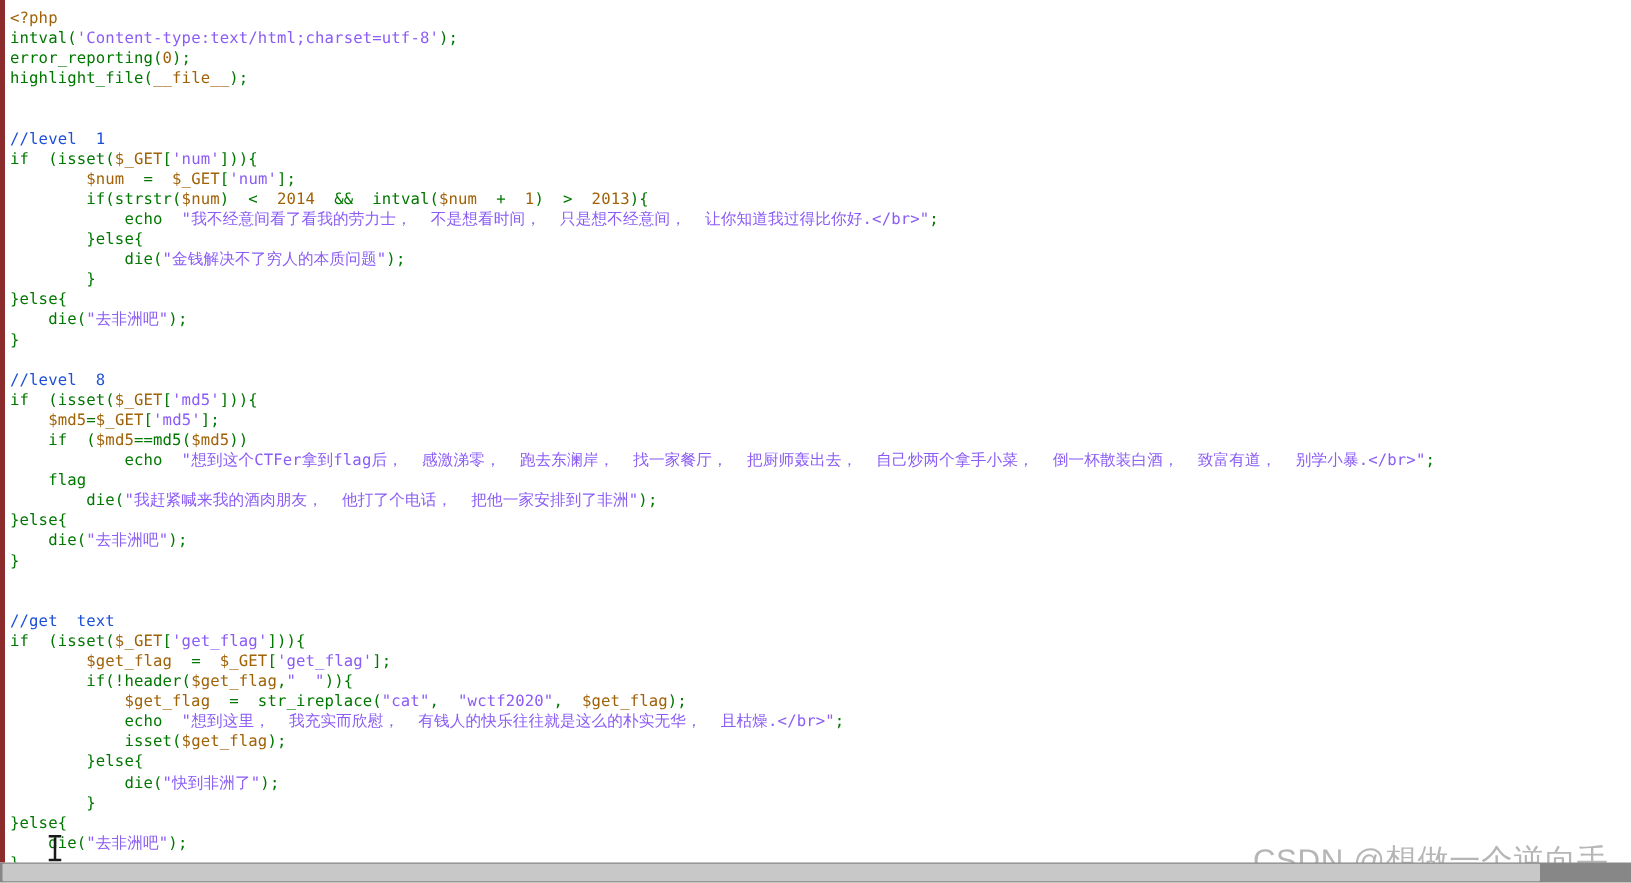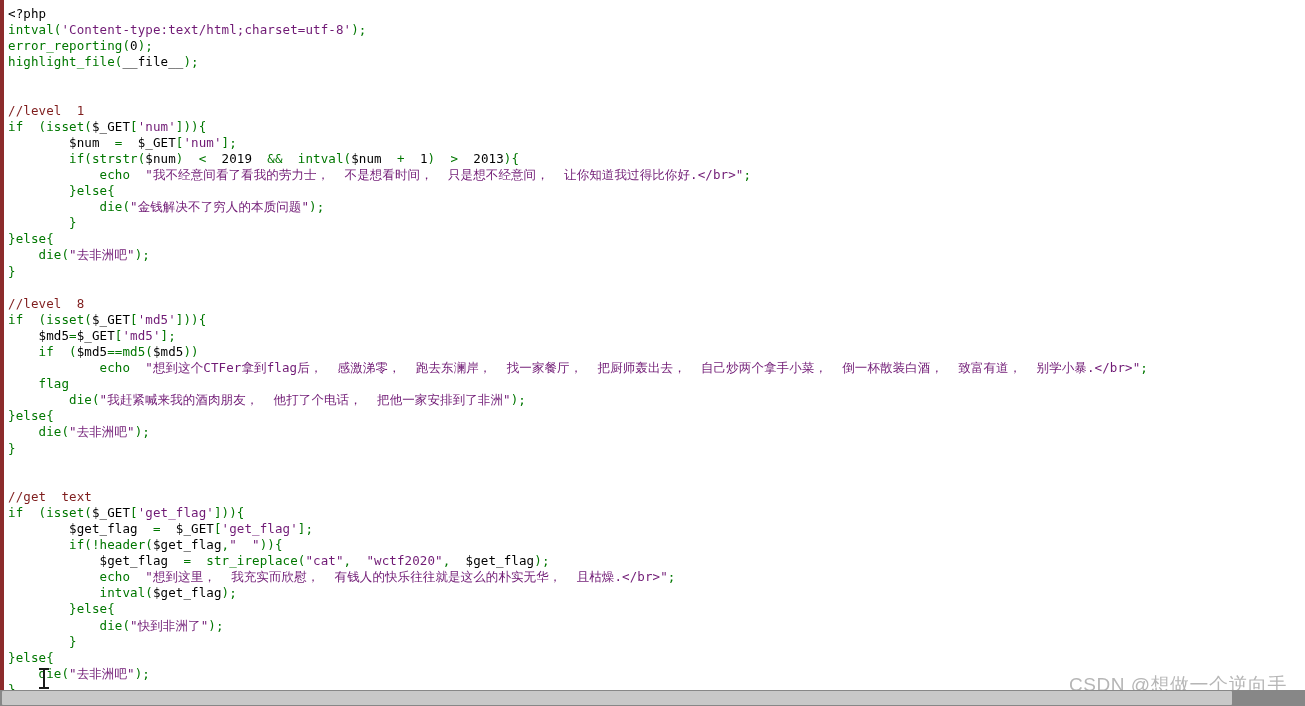--- a/index.html
+++ b/index.html
@@ -34,23 +34,23 @@
     font-family: "DejaVu Sans Mono", "Liberation Mono", monospace;
     font-size: 12.5px;
     line-height: 16.1px;
     letter-spacing: 0.1px;
     white-space: pre;
     color: #000000;
   }
 
   
   .kw   { color: #007700; }  
-  .var  { color: #000000; }  
-  .str  { color: #701a75; }  
-  .cmt  { color: #7f1d1d; margin-top: 20px; }  
+  .var  { color: #a16207; }  
+  .str  { color: #8b5cf6; }  
+  .cmt  { color: #1d4ed8; margin-top: 20px; }  
   .out  { color: #000000; }  
 
   
   pre.code span { -webkit-font-smoothing: antialiased; }
 
   
   #mouse-cursor {
     position: absolute;
     left: 39px;
     top: 668px;
@@ -76,21 +76,21 @@
   }
   #mouse-cursor .serif-top { top: 0; }
   #mouse-cursor .serif-bot { top: 19px; }
 
   
   #watermark {
     position: absolute;
     right: 18px;
     top: 672px;
     font-family: "Liberation Sans", "DejaVu Sans", sans-serif;
-    font-size: 19px;
+    font-size: 25px;
     color: #b6b6b6;
     letter-spacing: 0.5px;
     white-space: nowrap;
   }
 
   
   #scrollbar-track {
     position: absolute;
     left: 0;
     top: 690px;
@@ -114,21 +114,21 @@
 <div id="code-block">
   <pre class="code" id="code-pre"><span><span class="var">&lt;?php</span></span>
 <span><span class="kw">intval</span><span class="kw">(</span><span class="str">'Content-type:text/html;charset=utf-8'</span><span class="kw">);</span></span>
 <span><span class="kw">error_reporting</span><span class="kw">(</span><span class="var">0</span><span class="kw">);</span></span>
 <span><span class="kw">highlight_file</span><span class="kw">(</span><span class="var">__file__</span><span class="kw">);</span></span>
 <span></span>
 <span></span>
 <span><span class="cmt">//level  1</span></span>
 <span><span class="kw">if  (isset(</span><span class="var">$_GET</span><span class="kw">[</span><span class="str">'num'</span><span class="kw">])){</span></span>
 <span><span class="out">        </span><span class="var">$num</span><span class="kw">  =  </span><span class="var">$_GET</span><span class="kw">[</span><span class="str">'num'</span><span class="kw">];</span></span>
-<span><span class="out">        </span><span class="kw">if(strstr(</span><span class="var">$num</span><span class="kw">)  &lt;  </span><span class="var">2019</span><span class="kw">  &amp;&amp;  intval(</span><span class="var">$num</span><span class="kw">  +  </span><span class="var">1</span><span class="kw">)  &gt;  </span><span class="var">2013</span><span class="kw">){</span></span>
+<span><span class="out">        </span><span class="kw">if(strstr(</span><span class="var">$num</span><span class="kw">)  &lt;  </span><span class="var">2014</span><span class="kw">  &amp;&amp;  intval(</span><span class="var">$num</span><span class="kw">  +  </span><span class="var">1</span><span class="kw">)  &gt;  </span><span class="var">2013</span><span class="kw">){</span></span>
 <span><span class="out">            </span><span class="kw">echo  </span><span class="str">"我不经意间看了看我的劳力士，  不是想看时间，  只是想不经意间，  让你知道我过得比你好.&lt;/br&gt;"</span><span class="kw">;</span></span>
 <span><span class="out">        </span><span class="kw">}else{</span></span>
 <span><span class="out">            </span><span class="kw">die(</span><span class="str">"金钱解决不了穷人的本质问题"</span><span class="kw">);</span></span>
 <span><span class="out">        </span><span class="kw">}</span></span>
 <span><span class="kw">}else{</span></span>
 <span><span class="out">    </span><span class="kw">die(</span><span class="str">"去非洲吧"</span><span class="kw">);</span></span>
 <span><span class="kw">}</span></span>
 <span></span>
 <span><span class="cmt">//level  8</span></span>
 <span><span class="kw">if  (isset(</span><span class="var">$_GET</span><span class="kw">[</span><span class="str">'md5'</span><span class="kw">])){</span></span>
@@ -141,21 +141,21 @@
 <span><span class="out">    </span><span class="kw">die(</span><span class="str">"去非洲吧"</span><span class="kw">);</span></span>
 <span><span class="kw">}</span></span>
 <span></span>
 <span></span>
 <span><span class="cmt">//get  text</span></span>
 <span><span class="kw">if  (isset(</span><span class="var">$_GET</span><span class="kw">[</span><span class="str">'get_flag'</span><span class="kw">])){</span></span>
 <span><span class="out">        </span><span class="var">$get_flag</span><span class="kw">  =  </span><span class="var">$_GET</span><span class="kw">[</span><span class="str">'get_flag'</span><span class="kw">];</span></span>
 <span><span class="out">        </span><span class="kw">if(!header(</span><span class="var">$get_flag</span><span class="kw">,</span><span class="str">"  "</span><span class="kw">)){</span></span>
 <span><span class="out">            </span><span class="var">$get_flag</span><span class="kw">  =  str_ireplace(</span><span class="str">"cat"</span><span class="kw">,  </span><span class="str">"wctf2020"</span><span class="kw">,  </span><span class="var">$get_flag</span><span class="kw">);</span></span>
 <span><span class="out">            </span><span class="kw">echo  </span><span class="str">"想到这里，  我充实而欣慰，  有钱人的快乐往往就是这么的朴实无华，  且枯燥.&lt;/br&gt;"</span><span class="kw">;</span></span>
-<span><span class="out">            </span><span class="kw">intval(</span><span class="var">$get_flag</span><span class="kw">);</span></span>
+<span><span class="out">            </span><span class="kw">isset(</span><span class="var">$get_flag</span><span class="kw">);</span></span>
 <span><span class="out">        </span><span class="kw">}else{</span></span>
 <span><span class="out">            </span><span class="kw">die(</span><span class="str">"快到非洲了"</span><span class="kw">);</span></span>
 <span><span class="out">        </span><span class="kw">}</span></span>
 <span><span class="kw">}else{</span></span>
 <span><span class="out">    </span><span class="kw">die(</span><span class="str">"去非洲吧"</span><span class="kw">);</span></span>
 <span><span class="kw">}</span></span>
 </pre>
 </div>
 
 <div id="mouse-cursor" style="left: 39px; top: 668px;">

